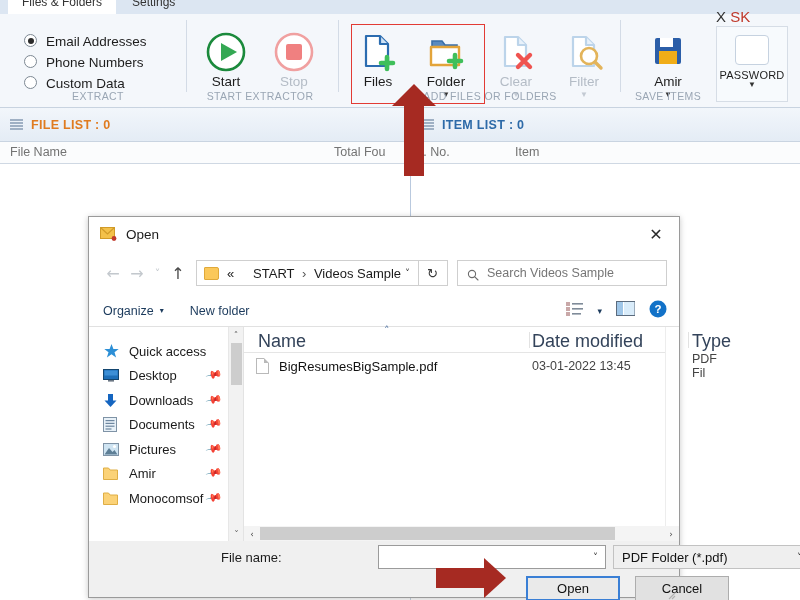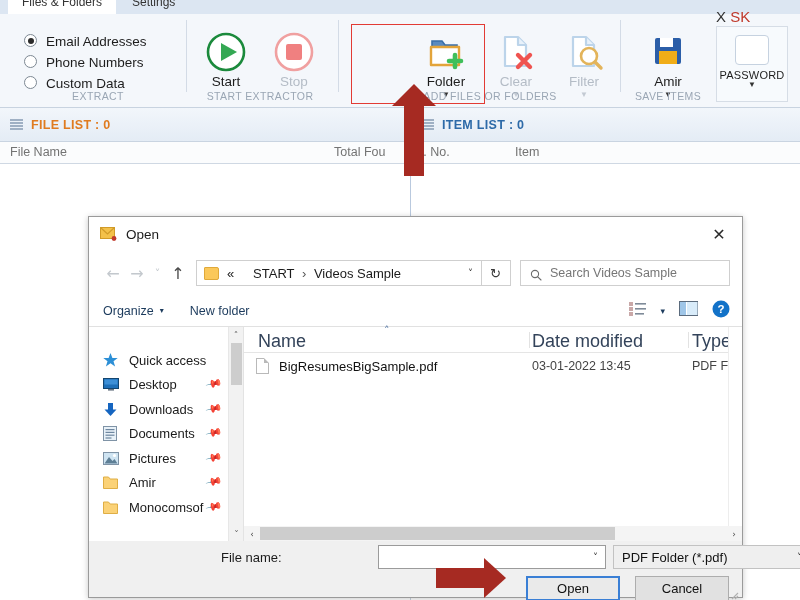--- a/index.html
+++ b/index.html
@@ -114,21 +114,21 @@
   .vsplit { position: absolute; top: 0; width: 1px; height: 492px; background: #c9d4e1; }
   .ann-stem { position: absolute; background: #a62a22; }
   .ann-head { position: absolute; width: 0; height: 0; }
 
   .guide-line {
     position: absolute; width: 1px; background: #b9c9de;
   }
 
   
   .dialog {
-    position: absolute; left: 88px; top: 216px; width: 655px; height: 382px;
+    position: absolute; left: 88px; top: 216px; width: 592px; height: 382px;
     background: #4c1d95; border: 1px solid #9a9a9a;
     box-shadow: 0 1px 6px rgba(0,0,0,.22);
   }
   .dlg-title {
     height: 34px; background: #ffffff; position: relative;
     display: flex; align-items: center;
   }
   .dlg-title .ico {
     margin-left: 11px; margin-right: 9px; width: 17px; height: 14px; position: relative; flex:none;
   }
@@ -322,20 +322,30 @@
         <svg width="42" height="42" viewBox="0 0 42 42">
           <circle cx="21" cy="21" r="18" fill="#fff" stroke="#f0a0a0" stroke-width="2.6"></circle>
           <rect x="13" y="13" width="16" height="16" rx="2" fill="#f08080"></rect>
         </svg>
       </div>
       <div class="cap">Stop</div>
     </div>
     <div class="grp-label" style="left:188px; width:144px;">START EXTRACTOR</div>
     <div class="grp-sep" style="left:338px;"></div>
 
+    <div class="cmd" style="left:345px;">
+      <div class="glyph">
+        <svg width="44" height="42" viewBox="0 0 44 42">
+          <path d="M10 5 h14 l8 8 v22 h-22 z" fill="#ffffff" stroke="#2b6cb0" stroke-width="2.2" stroke-linejoin="round"></path>
+          <path d="M24 5 v8 h8" fill="#cfe2f5" stroke="#2b6cb0" stroke-width="2.2" stroke-linejoin="round"></path>
+          <path d="M31 26 v12 M25 32 h12" stroke="#3fbf5a" stroke-width="4.6" stroke-linecap="round"></path>
+        </svg>
+      </div>
+      <div class="cap">Files</div>
+    </div>
 
     <div class="cmd" style="left:413px;">
       <div class="glyph">
         <svg width="44" height="42" viewBox="0 0 44 42">
           <path d="M8 10 h10 l3 4 h12 v4 h-25 z" fill="#5b8bbf" stroke="#3a6fa8" stroke-width="1.6"></path>
           <path d="M7 16 h28 v18 h-28 z" fill="#ffffff" stroke="#e3a43a" stroke-width="2.4" stroke-linejoin="round"></path>
           <path d="M31 24 v12 M25 30 h12" stroke="#3fbf5a" stroke-width="4.6" stroke-linecap="round"></path>
         </svg>
       </div>
       <div class="cap">Folder</div>
@@ -516,21 +526,21 @@
             <text x="9" y="13" font-family="Liberation Sans, sans-serif" font-size="11.5" font-weight="bold" fill="#ffffff" text-anchor="middle">?</text>
           </svg>
         </span>
       </span>
     </div>
 
     <div class="dlg-body">
 
       <div class="nav-pane">
 
-        <div class="nav-item root" style="margin-top:21px;">
+        <div class="nav-item root" style="margin-top:12px;text-align:center;">
           <span class="ni">
             <svg width="15" height="14" viewBox="0 0 15 14">
               <polygon points="7.5,0 9.4,5 14.7,5 10.5,8.2 12.1,13.4 7.5,10.2 2.9,13.4 4.5,8.2 0.3,5 5.6,5" fill="#2c8fd6"></polygon>
             </svg>
           </span>
           <span class="nl">Quick access</span>
         </div>
 
         <div class="nav-item">
           <span class="ni">

